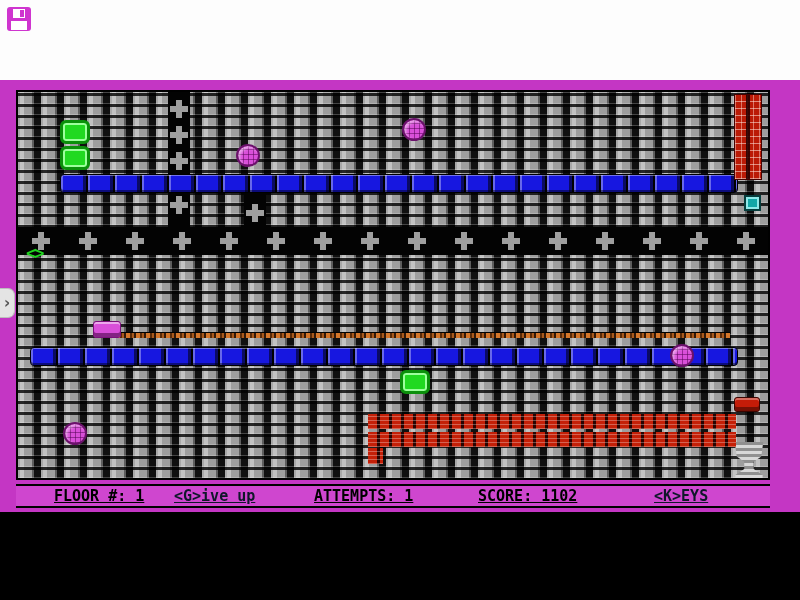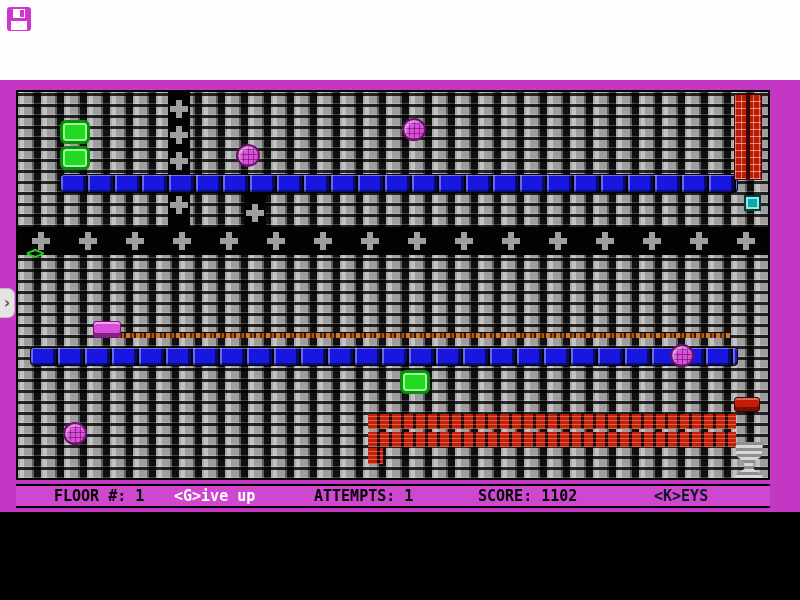--- a/index.html
+++ b/index.html
@@ -54,23 +54,23 @@
   .trophy{background:repeating-linear-gradient(0deg,#d8d8d8 0 3px,#909090 3px 6px);
       clip-path:polygon(8% 0,92% 0,86% 40%,64% 55%,64% 75%,90% 92%,90% 100%,10% 100%,10% 92%,36% 75%,36% 55%,14% 40%);}
   .brick-row,.brick-piece{background-color:#2a0300;
       background-image:repeating-linear-gradient(0deg, rgba(255,255,255,.3) 0 1px, transparent 1px 4px),
         repeating-linear-gradient(90deg,#c42008 0 9px,#2a0300 9px 12px);}
 
   
   .statusbar{position:absolute;left:16px;top:404px;width:754px;height:24px;box-sizing:border-box;
       background:#cf46cf;border-top:2px solid #000;border-bottom:2px solid #000;
       font:bold 15px "DejaVu Sans Mono",monospace;color:#000;}
-  .statusbar span{position:absolute;top:1px;line-height:18px;white-space:pre;}
+  .statusbar span{position:absolute;top:1px;line-height:18px;white-space:pre;text-decoration:underline;}
   .st-floor{left:38px}
-  .st-giveup{left:158px;color:#ffffff}
+  .st-giveup{left:158px;color:#0f172a}
   .st-attempts{left:298px}
   .st-score{left:462px}
   .st-keys{left:638px;color:#0f172a}
 </style>
 </head>
 <body>
 
 <div class="toolbar">
   <button class="save-btn">
     <svg width="26" height="26" viewBox="0 0 26 26">

